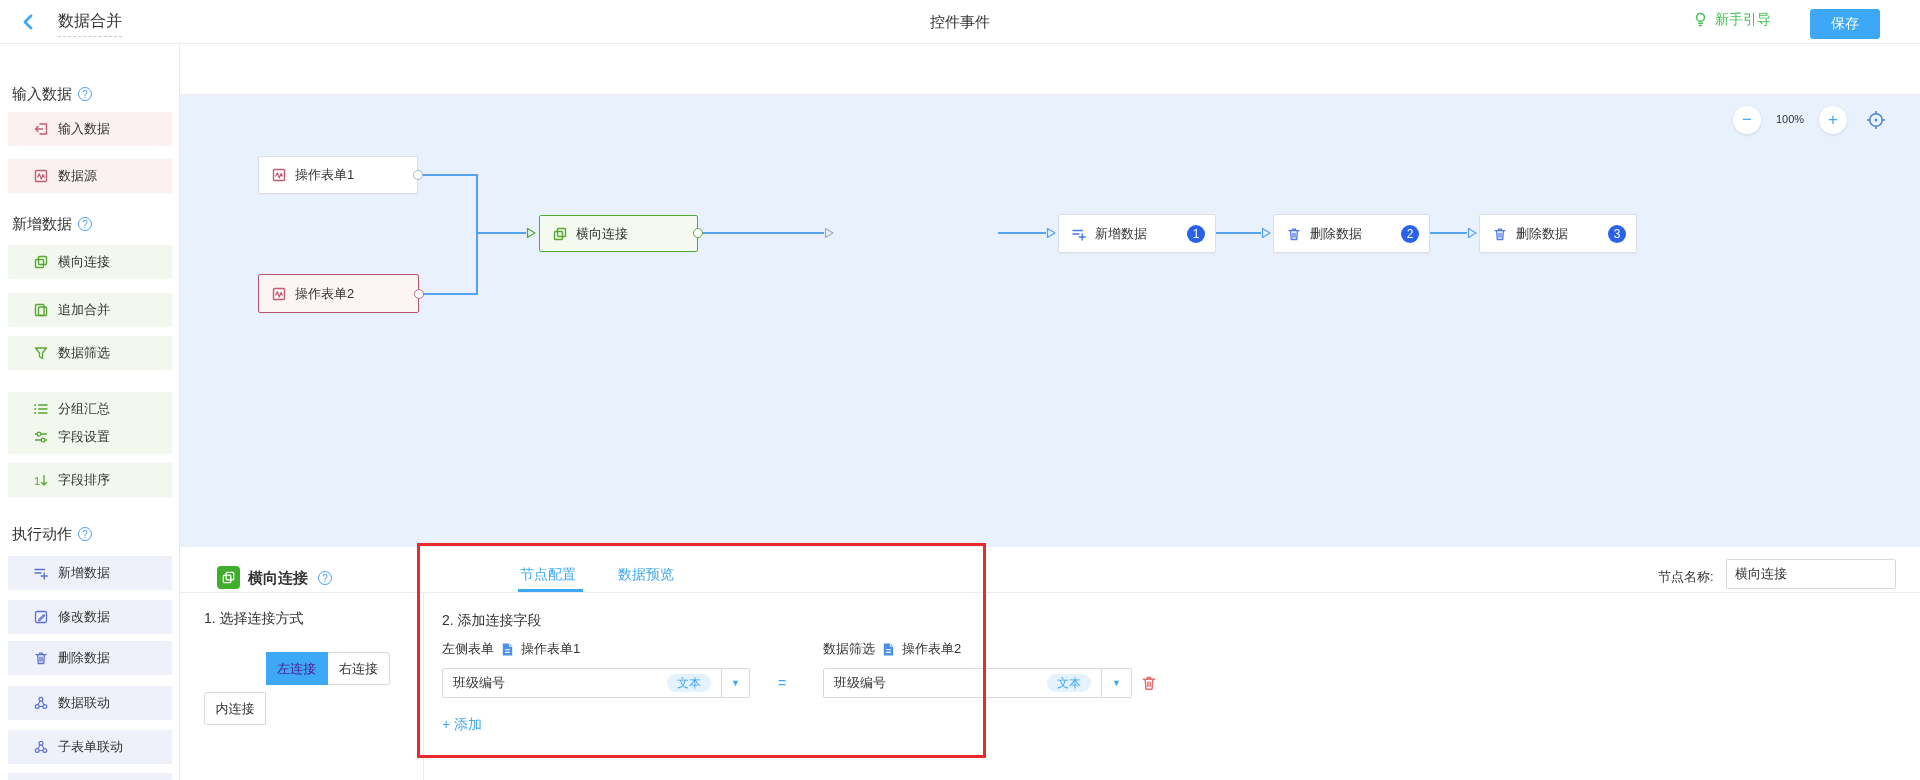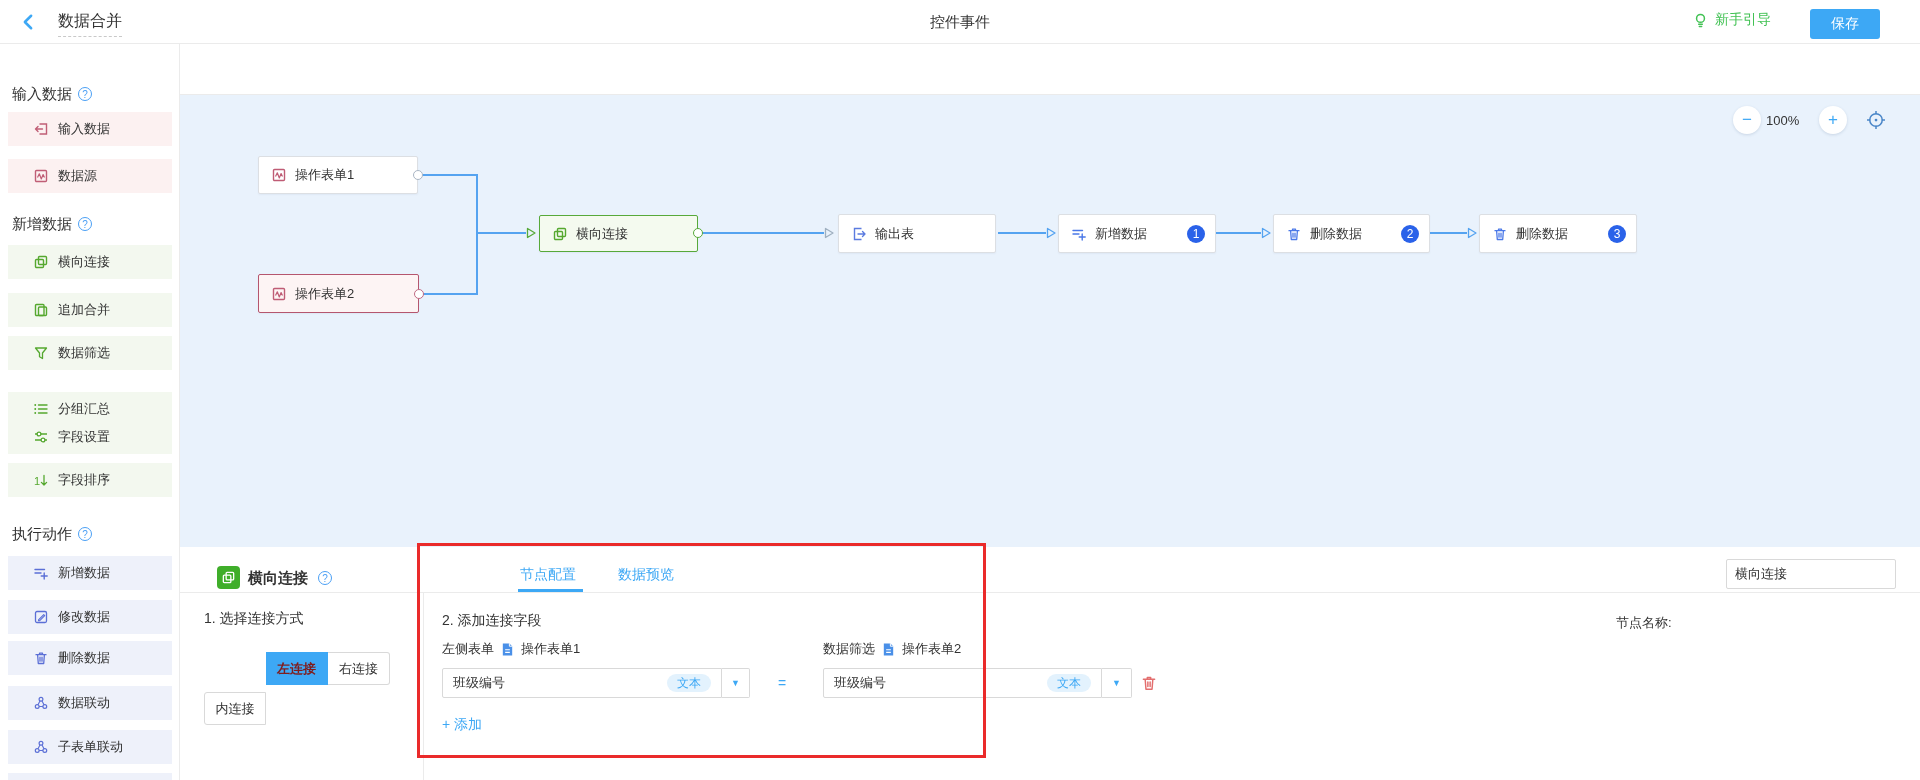--- a/index.html
+++ b/index.html
@@ -5,21 +5,21 @@
 * { margin:0; padding:0; box-sizing:border-box; }
 body { font-family:"Liberation Sans","DejaVu Sans",sans-serif; background:#fff; }
 .app { position:relative; width:1920px; height:780px; overflow:hidden; background:#fff; color:#333; }
 svg.ic { display:block; }
 
 
 .hdr { position:absolute; left:0; top:0; width:1920px; height:44px; background:#fff; border-bottom:1px solid #ebebeb; z-index:30; }
 .back { position:absolute; left:18px; top:12px; width:20px; height:20px; color:#3da8f5; cursor:pointer; }
 .hdr-title { position:absolute; left:58px; top:11px; font-size:16px; color:#333; border-bottom:1px dashed #c9c9c9; padding-bottom:4px; }
 .hdr-center { position:absolute; left:0; right:0; top:13px; text-align:center; font-size:15px; color:#333; }
-.guide { position:absolute; left:1692px; top:11px; display:flex; align-items:flex-end; gap:6px; color:#42c254; font-size:14px; cursor:pointer; }
+.guide { position:absolute; left:1692px; top:11px; display:flex; align-items:flex-start; gap:6px; color:#42c254; font-size:14px; cursor:pointer; }
 .save-btn { position:absolute; left:1810px; top:9px; width:70px; height:30px; background:#3da8f5; color:#fff; font-size:14px; border:none; border-radius:3px; cursor:pointer; }
 
 
 .sidebar { position:absolute; left:0; top:44px; width:180px; height:736px; background:#fff; border-right:1px solid #ebebeb; overflow:hidden; z-index:20;text-decoration:underline; }
 .sd-sec { position:absolute; left:12px; height:20px; display:flex; align-items:center; gap:6px; font-size:15px; color:#333; }
 .sd-item { position:absolute; left:8px; width:164px; height:34px; display:flex; align-items:center; gap:9px; padding-left:25px; font-size:13px; color:#333; cursor:pointer; }
 .sd-pink { background:#fcf1f1; } .sd-pink .sdi { color:#c05e76; }
 .sd-green { background:#f3f8ef; } .sd-green .sdi { color:#55a82f; }
 .sd-indigo { background:#eef1fa; } .sd-indigo .sdi { color:#5b6fd6; }
 .qmark { display:inline-flex; width:14px; height:14px; border:1px solid #4a9ff5; border-radius:50%; color:#4a9ff5; font-size:10px; align-items:center; justify-content:center; flex:none; }
@@ -34,45 +34,45 @@
 
 .canvas { position:absolute; left:180px; top:95px; width:1740px; height:452px; background:#e9f2fc; }
 .node { position:absolute; background:#fff; border:1px solid #dcdfe3; border-radius:2px; display:flex; align-items:center; gap:8px; padding-left:12px; font-size:13px; color:#333; cursor:pointer; box-shadow:0 1px 2px rgba(60,90,130,.06); }
 .node .nlbl { white-space:nowrap; }
 .badge { position:absolute; right:10px; top:50%; margin-top:-9px; width:18px; height:18px; border-radius:50%; background:#2a62e9; color:#fff; font-size:12px; display:flex; align-items:center; justify-content:center; }
 .wire { position:absolute; background:#55a3f0; z-index:1; }
 .port { position:absolute; width:10px; height:10px; border-radius:50%; background:#fff; z-index:3; }
 .inarrow { position:absolute; z-index:3; }
 .zoomctl { position:absolute; z-index:5; }
 .zc-circle { position:absolute; width:28px; height:28px; background:#fff; border-radius:50%; box-shadow:0 1px 3px rgba(60,90,130,.18); color:#3da8f5; font-size:17px; display:flex; align-items:center; justify-content:center; cursor:pointer; }
-.zc-level { position:absolute; font-size:13px; color:#333; width:48px; }
+.zc-level { position:absolute; font-size:11px; color:#333; width:48px; text-align:center; }
 
 
 .panel { position:absolute; left:180px; top:547px; width:1740px; height:233px; background:#fff; z-index:6; }
 .pn-appicon { position:absolute; left:37px; top:19px; width:23px; height:23px; background:#3fae2a; border-radius:4px; display:flex; align-items:center; justify-content:center; color:#fff; }
 .pn-title { position:absolute; left:68px; top:22px; font-size:15px; font-weight:bold; color:#333; }
 .pn-q { position:absolute; left:138px; top:24px; }
 .tab { position:absolute; top:19px; font-size:14px; color:#3da8f5; cursor:pointer; }
 .tab-underline { position:absolute; left:338px; top:42px; width:65px; height:3px; background:#3da8f5; }
 .pn-div-h { position:absolute; left:0; top:45px; width:1740px; height:1px; background:#ebebeb; }
 .pn-div-v { position:absolute; left:243px; top:46px; width:1px; height:187px; background:#ebebeb; }
 .step-lbl { position:absolute; font-size:14px; color:#333; }
 .seg { position:absolute; left:24px; top:105px; display:flex; }
 .seg button { height:33px; width:62px; background:#fff; border:1px solid #d9d9d9; border-left:none; font-size:13px; color:#333; cursor:pointer; }
 .seg button:first-child { border-left:1px solid #d9d9d9; border-radius:3px 0 0 3px;margin-top:40px; }
 .seg button:last-child { border-radius:0 3px 3px 0; }
-.seg button.sel { background:#3da8f5; border-color:#3da8f5; color:#7f1d1d;font-weight:bold; }
+.seg button.sel { background:#3da8f5; border-color:#3da8f5; color:#4c1d95; }
 .formrow { position:absolute; top:93px; display:flex; align-items:center; gap:6px; font-size:13px; color:#333; }
 .field-box { position:absolute; top:121px; height:30px; background:#fff; border:1px solid #d9d9d9; border-radius:2px 0 0 2px; display:flex; align-items:center; padding:0 10px; font-size:13px; color:#333; cursor:text; }
 .pill { position:absolute; right:10px; top:5px; height:18px; padding:0 10px; background:#e3f2fd; border-radius:9px; color:#3da8f5; font-size:12px; display:flex; align-items:center; }
 .dd { position:absolute; top:121px; width:28px; height:30px; background:#fff; border:1px solid #d9d9d9; border-left:none; border-radius:0 2px 2px 0; color:#3da8f5; font-size:9px; display:flex; align-items:center; justify-content:center; cursor:pointer; }
 .eq { position:absolute; top:128px; color:#3da8f5; font-size:14px; }
 .row-trash { position:absolute; top:127px; color:#e36d6d; cursor:pointer; }
 .add-link { position:absolute; top:169px; color:#3da8f5; font-size:14px; cursor:pointer; }
-.nn-lbl { position:absolute; left:1436px; top:21px; font-size:13px; color:#333;margin-top:46px; }
+.nn-lbl { position:absolute; left:1478px; top:21px; font-size:13px; color:#333; }
 .nn-input { position:absolute; left:1546px; top:12px; width:170px; height:30px; border:1px solid #d9d9d9; border-radius:2px; font-size:13px; color:#333; padding:0 8px; font-family:inherit; }
 
 
 .red-rect { position:absolute; left:417px; top:543px; width:569px; height:215px; border:3px solid #ea2a2a; z-index:40; pointer-events:none; }
 </style>
 </head>
 <body>
 
 <svg width="0" height="0" style="position:absolute">
   <defs>
@@ -418,28 +418,20 @@
     <span class="nlbl">操作表单2</span>
   </div>
   <div class="node" style="left:539px; top:215px; width:159px; height:37px; border:1.5px solid #57a93a; background:#f4faef; z-index:2">
     <span style="color:#55a82f">
         <svg class="ic" width="16" height="16" viewBox="0 0 16 16">
           <use href="#sy-join"></use>
         </svg>
       </span>
     <span class="nlbl">横向连接</span>
   </div>
-  <div class="node" style="left:838px; top:214px; width:158px; height:39px; z-index:2">
-    <span style="color:#5b7be0">
-        <svg class="ic" width="16" height="16" viewBox="0 0 16 16">
-          <use href="#sy-export"></use>
-        </svg>
-      </span>
-    <span class="nlbl">输出表</span>
-  </div>
   <div class="node" style="left:1058px; top:214px; width:158px; height:39px; z-index:2">
     <span style="color:#4a78e8">
         <svg class="ic" width="16" height="16" viewBox="0 0 16 16">
           <use href="#sy-addrow"></use>
         </svg>
       </span>
     <span class="nlbl">新增数据</span>
     <span class="badge">1</span>
   </div>
   <div class="node" style="left:1273px; top:214px; width:157px; height:39px; z-index:2">

